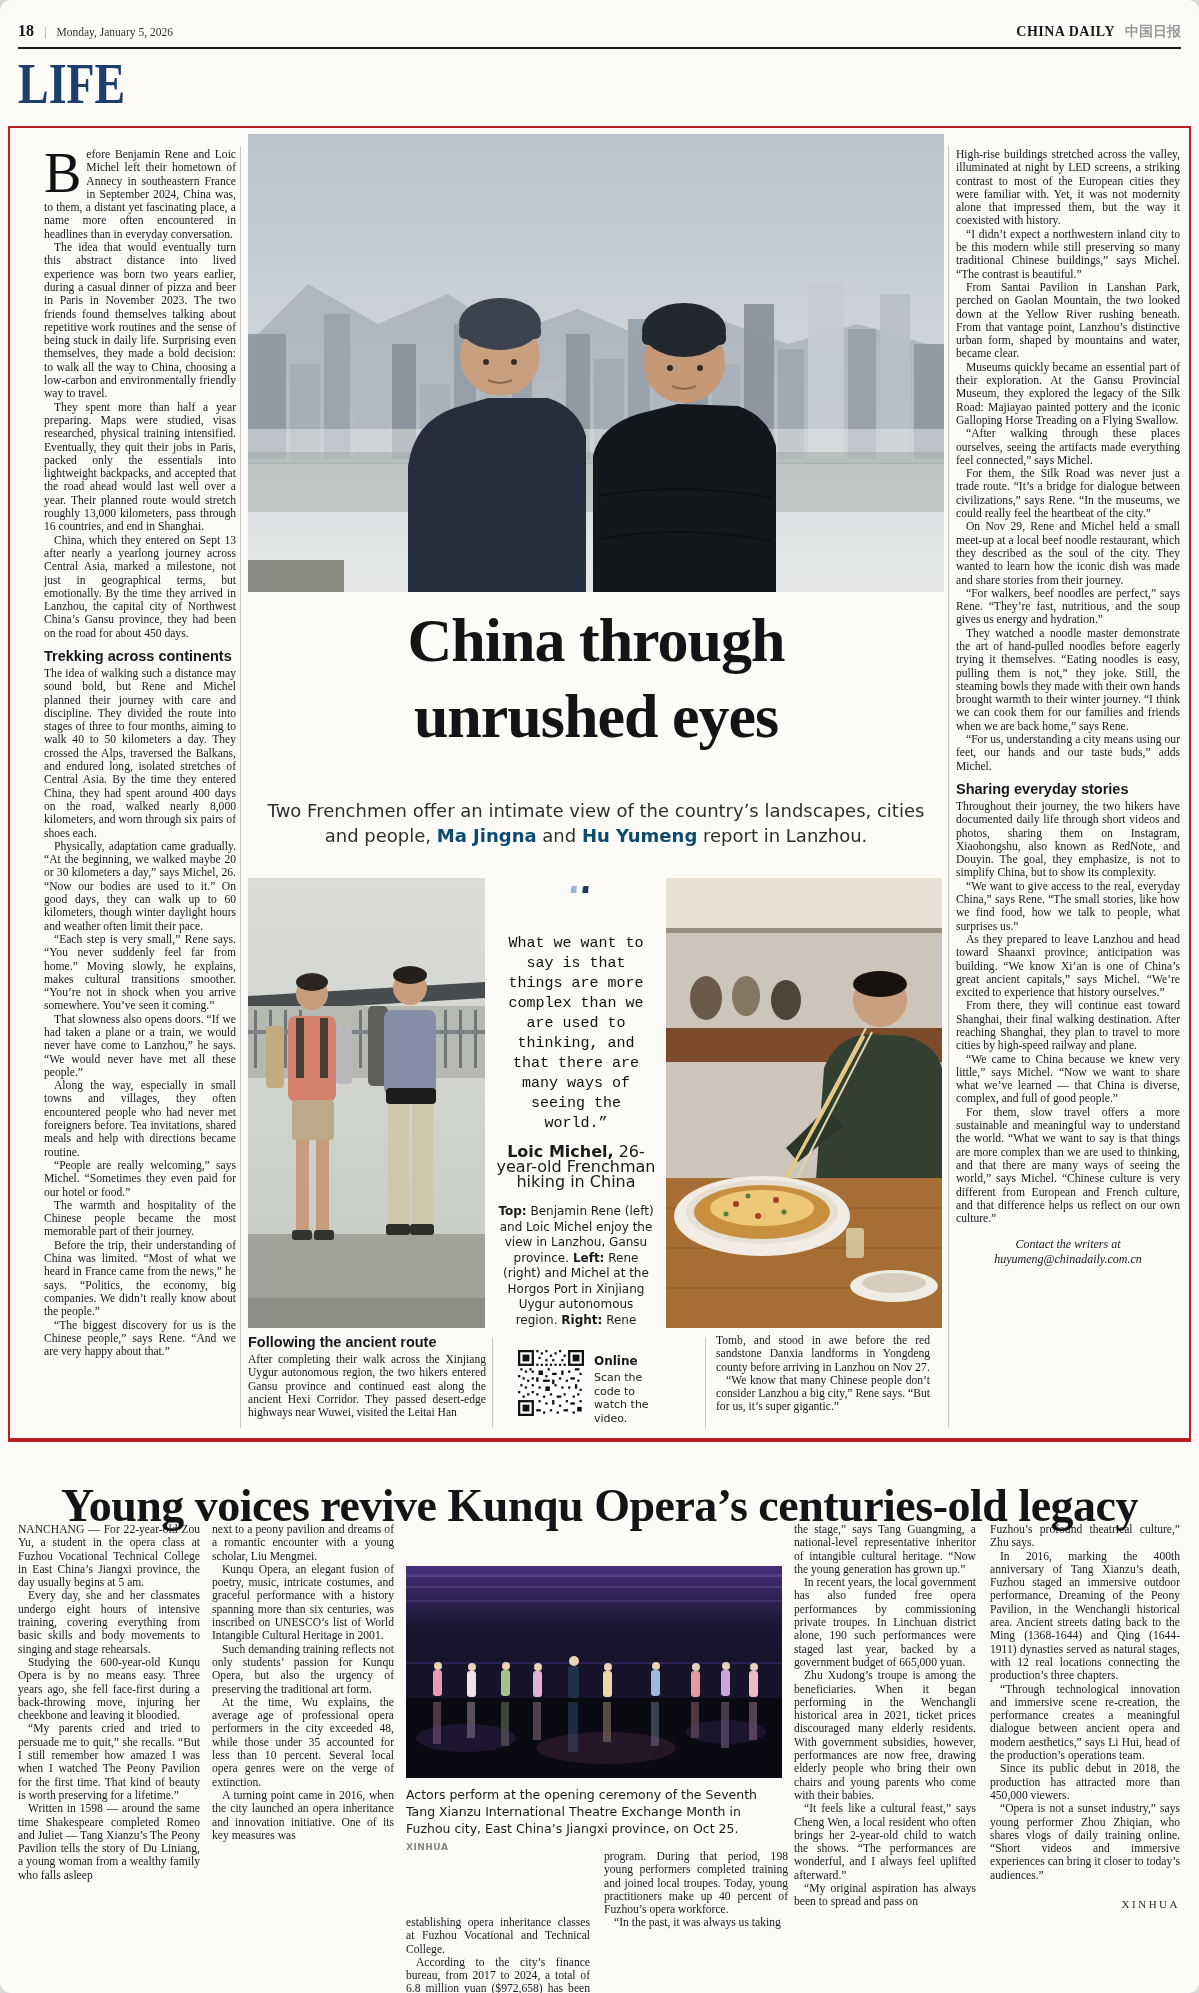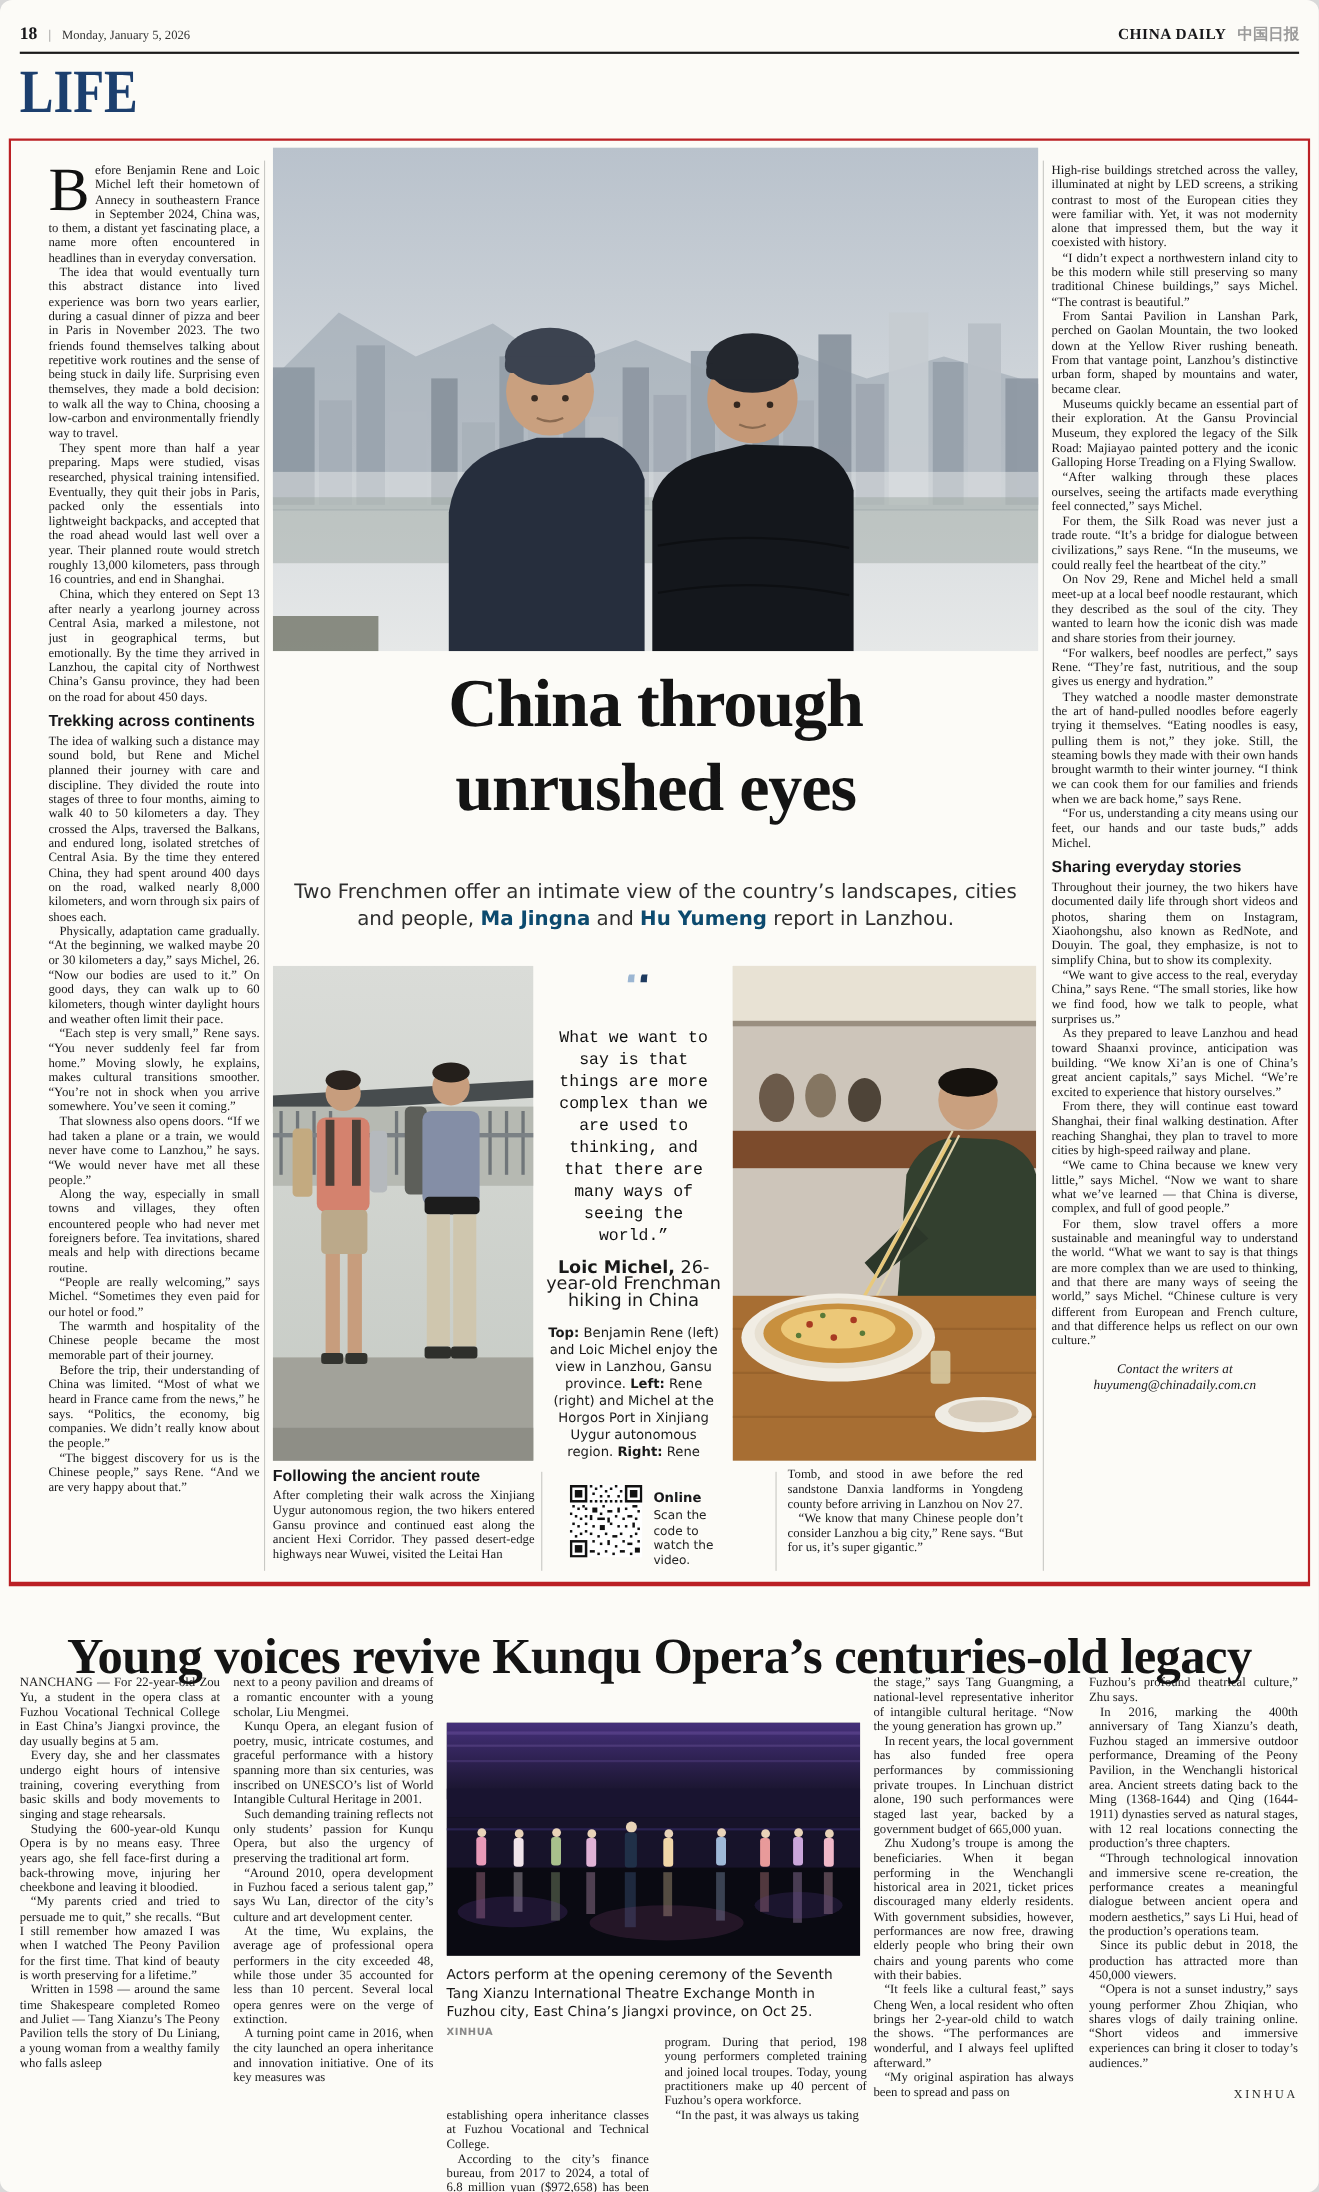--- a/index.html
+++ b/index.html
@@ -395,21 +395,20 @@
     <p class="bp ni">NANCHANG — For 22-year-old Zou Yu, a student in the opera class at Fuzhou Vocational Technical College in East China’s Jiangxi province, the day usually begins at 5 am.</p>
     <p class="bp">Every day, she and her classmates undergo eight hours of intensive training, covering everything from basic skills and body movements to singing and stage rehearsals.</p>
     <p class="bp">Studying the 600-year-old Kunqu Opera is by no means easy. Three years ago, she fell face-first during a back-throwing move, injuring her cheekbone and leaving it bloodied.</p>
     <p class="bp">“My parents cried and tried to persuade me to quit,” she recalls. “But I still remember how amazed I was when I watched The Peony Pavilion for the first time. That kind of beauty is worth preserving for a lifetime.”</p>
     <p class="bp">Written in 1598 — around the same time Shakespeare completed Romeo and Juliet — Tang Xianzu’s The Peony Pavilion tells the story of Du Liniang, a young woman from a wealthy family who falls asleep</p>
   </div>
   <div class="kcol coltext" style="left:212px;width:182px;">
     <p class="bp ni">next to a peony pavilion and dreams of a romantic encounter with a young scholar, Liu Mengmei.</p>
     <p class="bp">Kunqu Opera, an elegant fusion of poetry, music, intricate costumes, and graceful performance with a history spanning more than six centuries, was inscribed on UNESCO’s list of World Intangible Cultural Heritage in 2001.</p>
     <p class="bp">Such demanding training reflects not only students’ passion for Kunqu Opera, but also the urgency of preserving the traditional art form.</p>
-    <p class="bp">“Around 2010, opera development in Fuzhou faced a serious talent gap,” says Wu Lan, director of the city’s culture and art development center.</p>
     <p class="bp">At the time, Wu explains, the average age of professional opera performers in the city exceeded 48, while those under 35 accounted for less than 10 percent. Several local opera genres were on the verge of extinction.</p>
     <p class="bp">A turning point came in 2016, when the city launched an opera inheritance and innovation initiative. One of its key measures was</p>
   </div>
 
   <svg style="position:absolute;left:406px;top:1566px;" width="376" height="212" viewBox="0 0 376 212">
     <defs>
       <linearGradient id="oglow" x1="0" y1="0" x2="0" y2="1">
         <stop offset="0" stop-color="#45307a"></stop>
           <stop offset="1" stop-color="#151226"></stop>
       </linearGradient>

